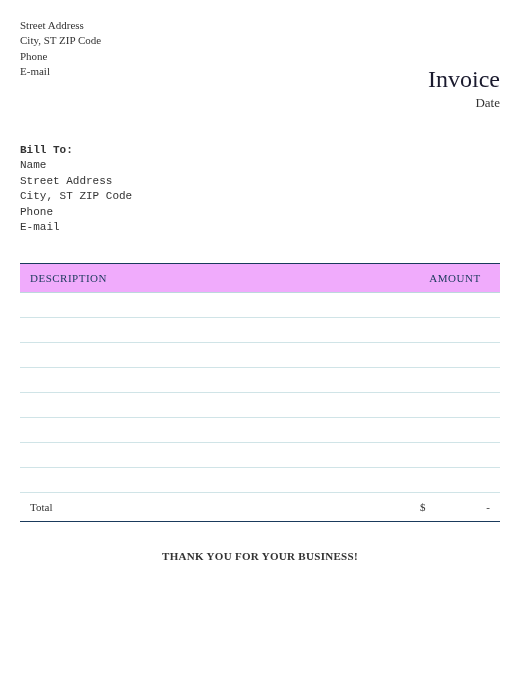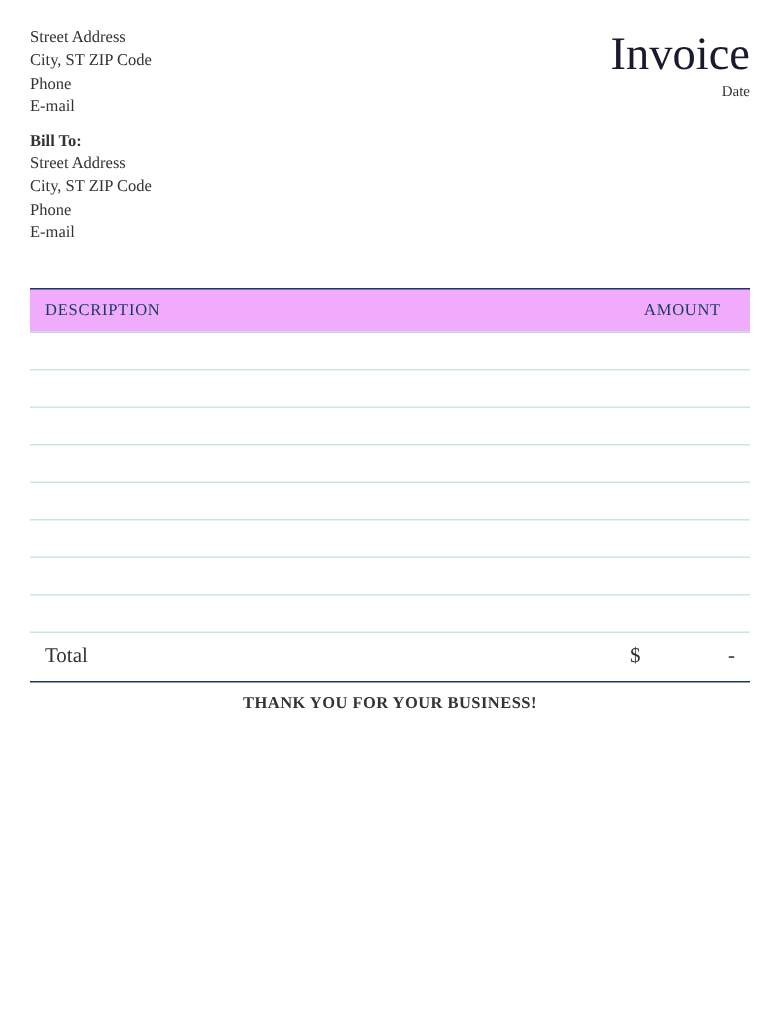--- a/index.html
+++ b/index.html
@@ -15,27 +15,28 @@
     .header {
       display: flex;
       justify-content: space-between;
       align-items: flex-start;
       margin-bottom: 4px;
     }
     .company-block { line-height: 1.4; }
     .company-name { font-weight: bold; }
     .title-block { text-align: right; }
     .doc-title {
-      font-size: 31px;
+      font-size: 24px;
       color: #1a1a2e;
       font-weight: normal;
       margin-bottom: 2px;
+      margin-top: 48px;
     }
-    .date-label { font-size: 10px; }
-    .billto-block { margin-top: 7px; line-height: 1.4; }
+    .date-label { font-size: 13px; }
+    .billto-block { margin-top: 32px; line-height: 1.4; font-family: Liberation Mono, monospace; }
     .billto-heading { font-weight: bold; }
     table.invoice {
       width: 100%;
       border-collapse: collapse;
       margin-top: 28px;
       table-layout: fixed;
     }
     table.invoice th {
       background: #f0abfc;
       border-top: 1px solid #1a3a5c;
@@ -48,38 +49,38 @@
       letter-spacing: 0.5px;
     }
     table.invoice th.amount {
       text-align: center;
       width: 90px;
     }
     table.invoice td {
       border-bottom: 1px solid #d0e4e7;
       padding: 0 8px;
       height: 25px;
-      font-size: 14px;
+      font-size: 11px;
     }
     table.invoice td.amount { width: 90px; }
     table.invoice tr.total-row td {
       border-top: 1px solid #1a3a5c;
       border-bottom: 1px solid #1a3a5c;
       padding: 8px 10px;
       height: auto;
     }
     .total-amount {
       display: flex;
       justify-content: space-between;
       width: 100%;
     }
     .thanks {
       text-align: center;
       font-weight: bold;
-      margin-top: 8px;
+      margin-top: 28px;
       font-size: 11px;
       letter-spacing: 0.3px;
     }
   </style>
 </head>
 <body>
 
 <div class="header">
   <div class="company-block">
     <div>Street Address</div>
@@ -88,20 +89,21 @@
     <div>E-mail</div>
   </div>
   <div class="title-block">
     <div class="doc-title">Invoice</div>
     <div class="date-label">Date</div>
   </div>
 </div>
 
 <div class="billto-block">
   <div class="billto-heading">Bill To:</div>
+  <div>Name</div>
   <div>Street Address</div>
   <div>City, ST  ZIP Code</div>
   <div>Phone</div>
   <div>E-mail</div>
 </div>
 
 <table class="invoice">
   <thead>
     <tr>
       <th>DESCRIPTION</th>

